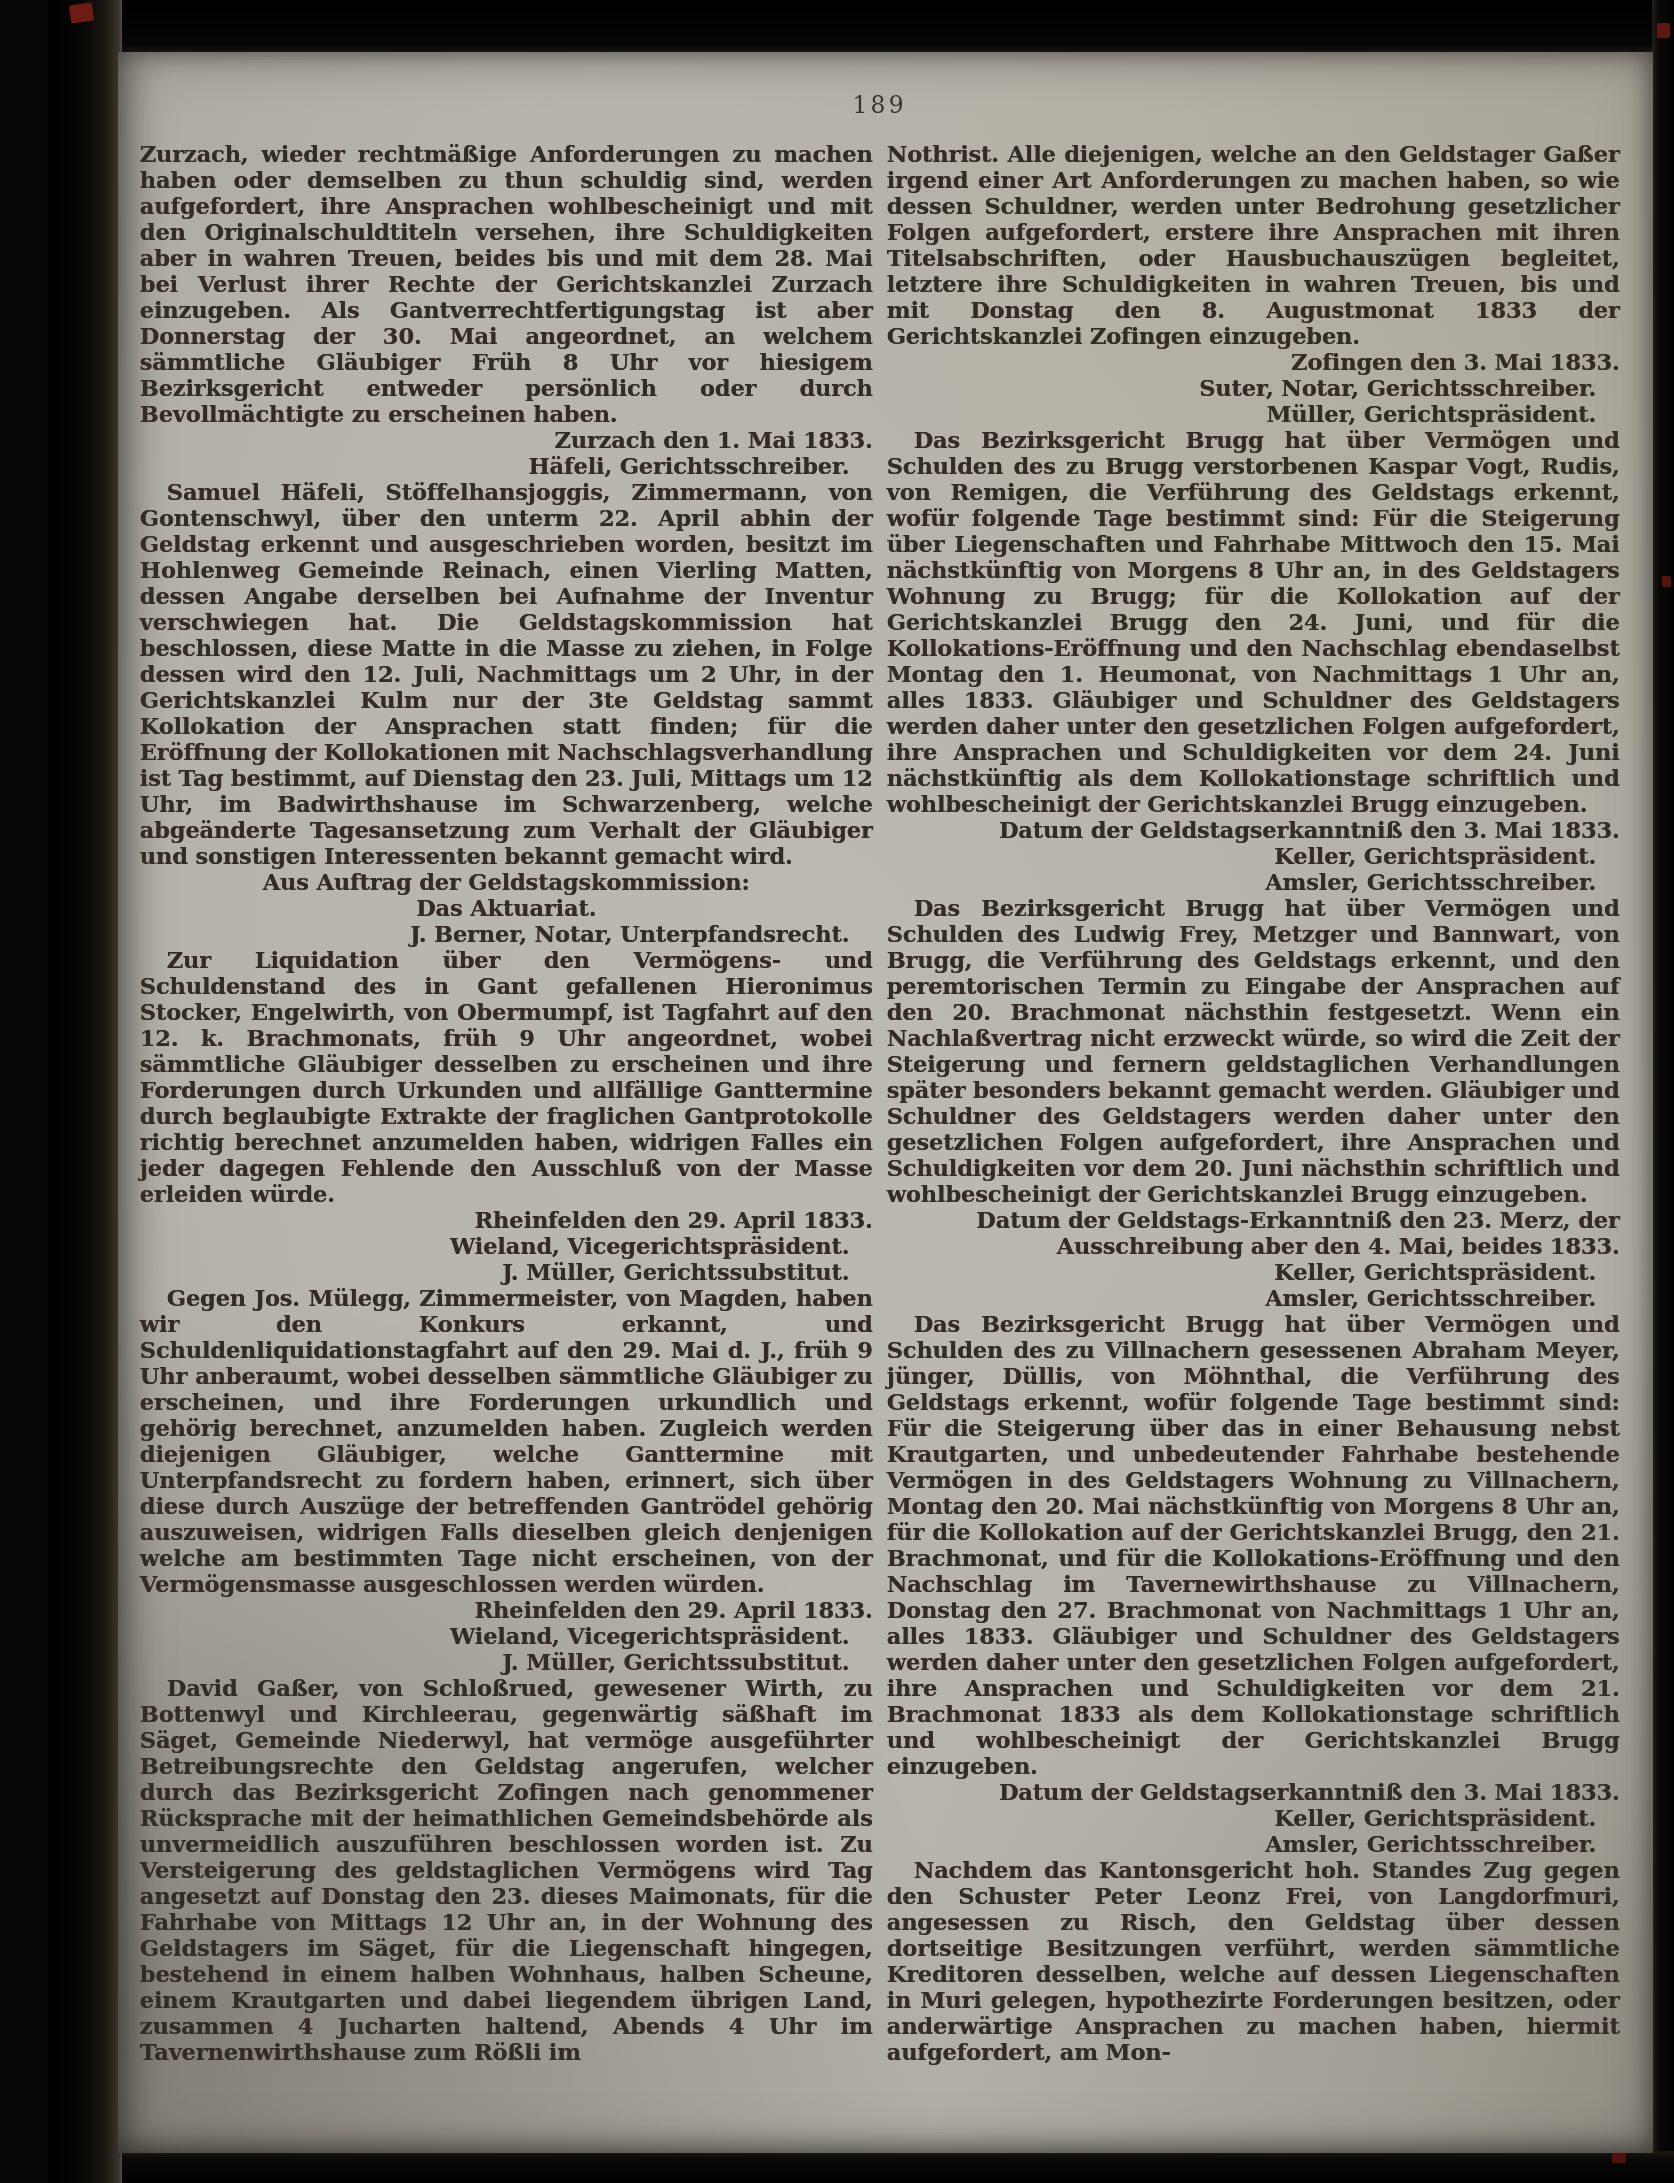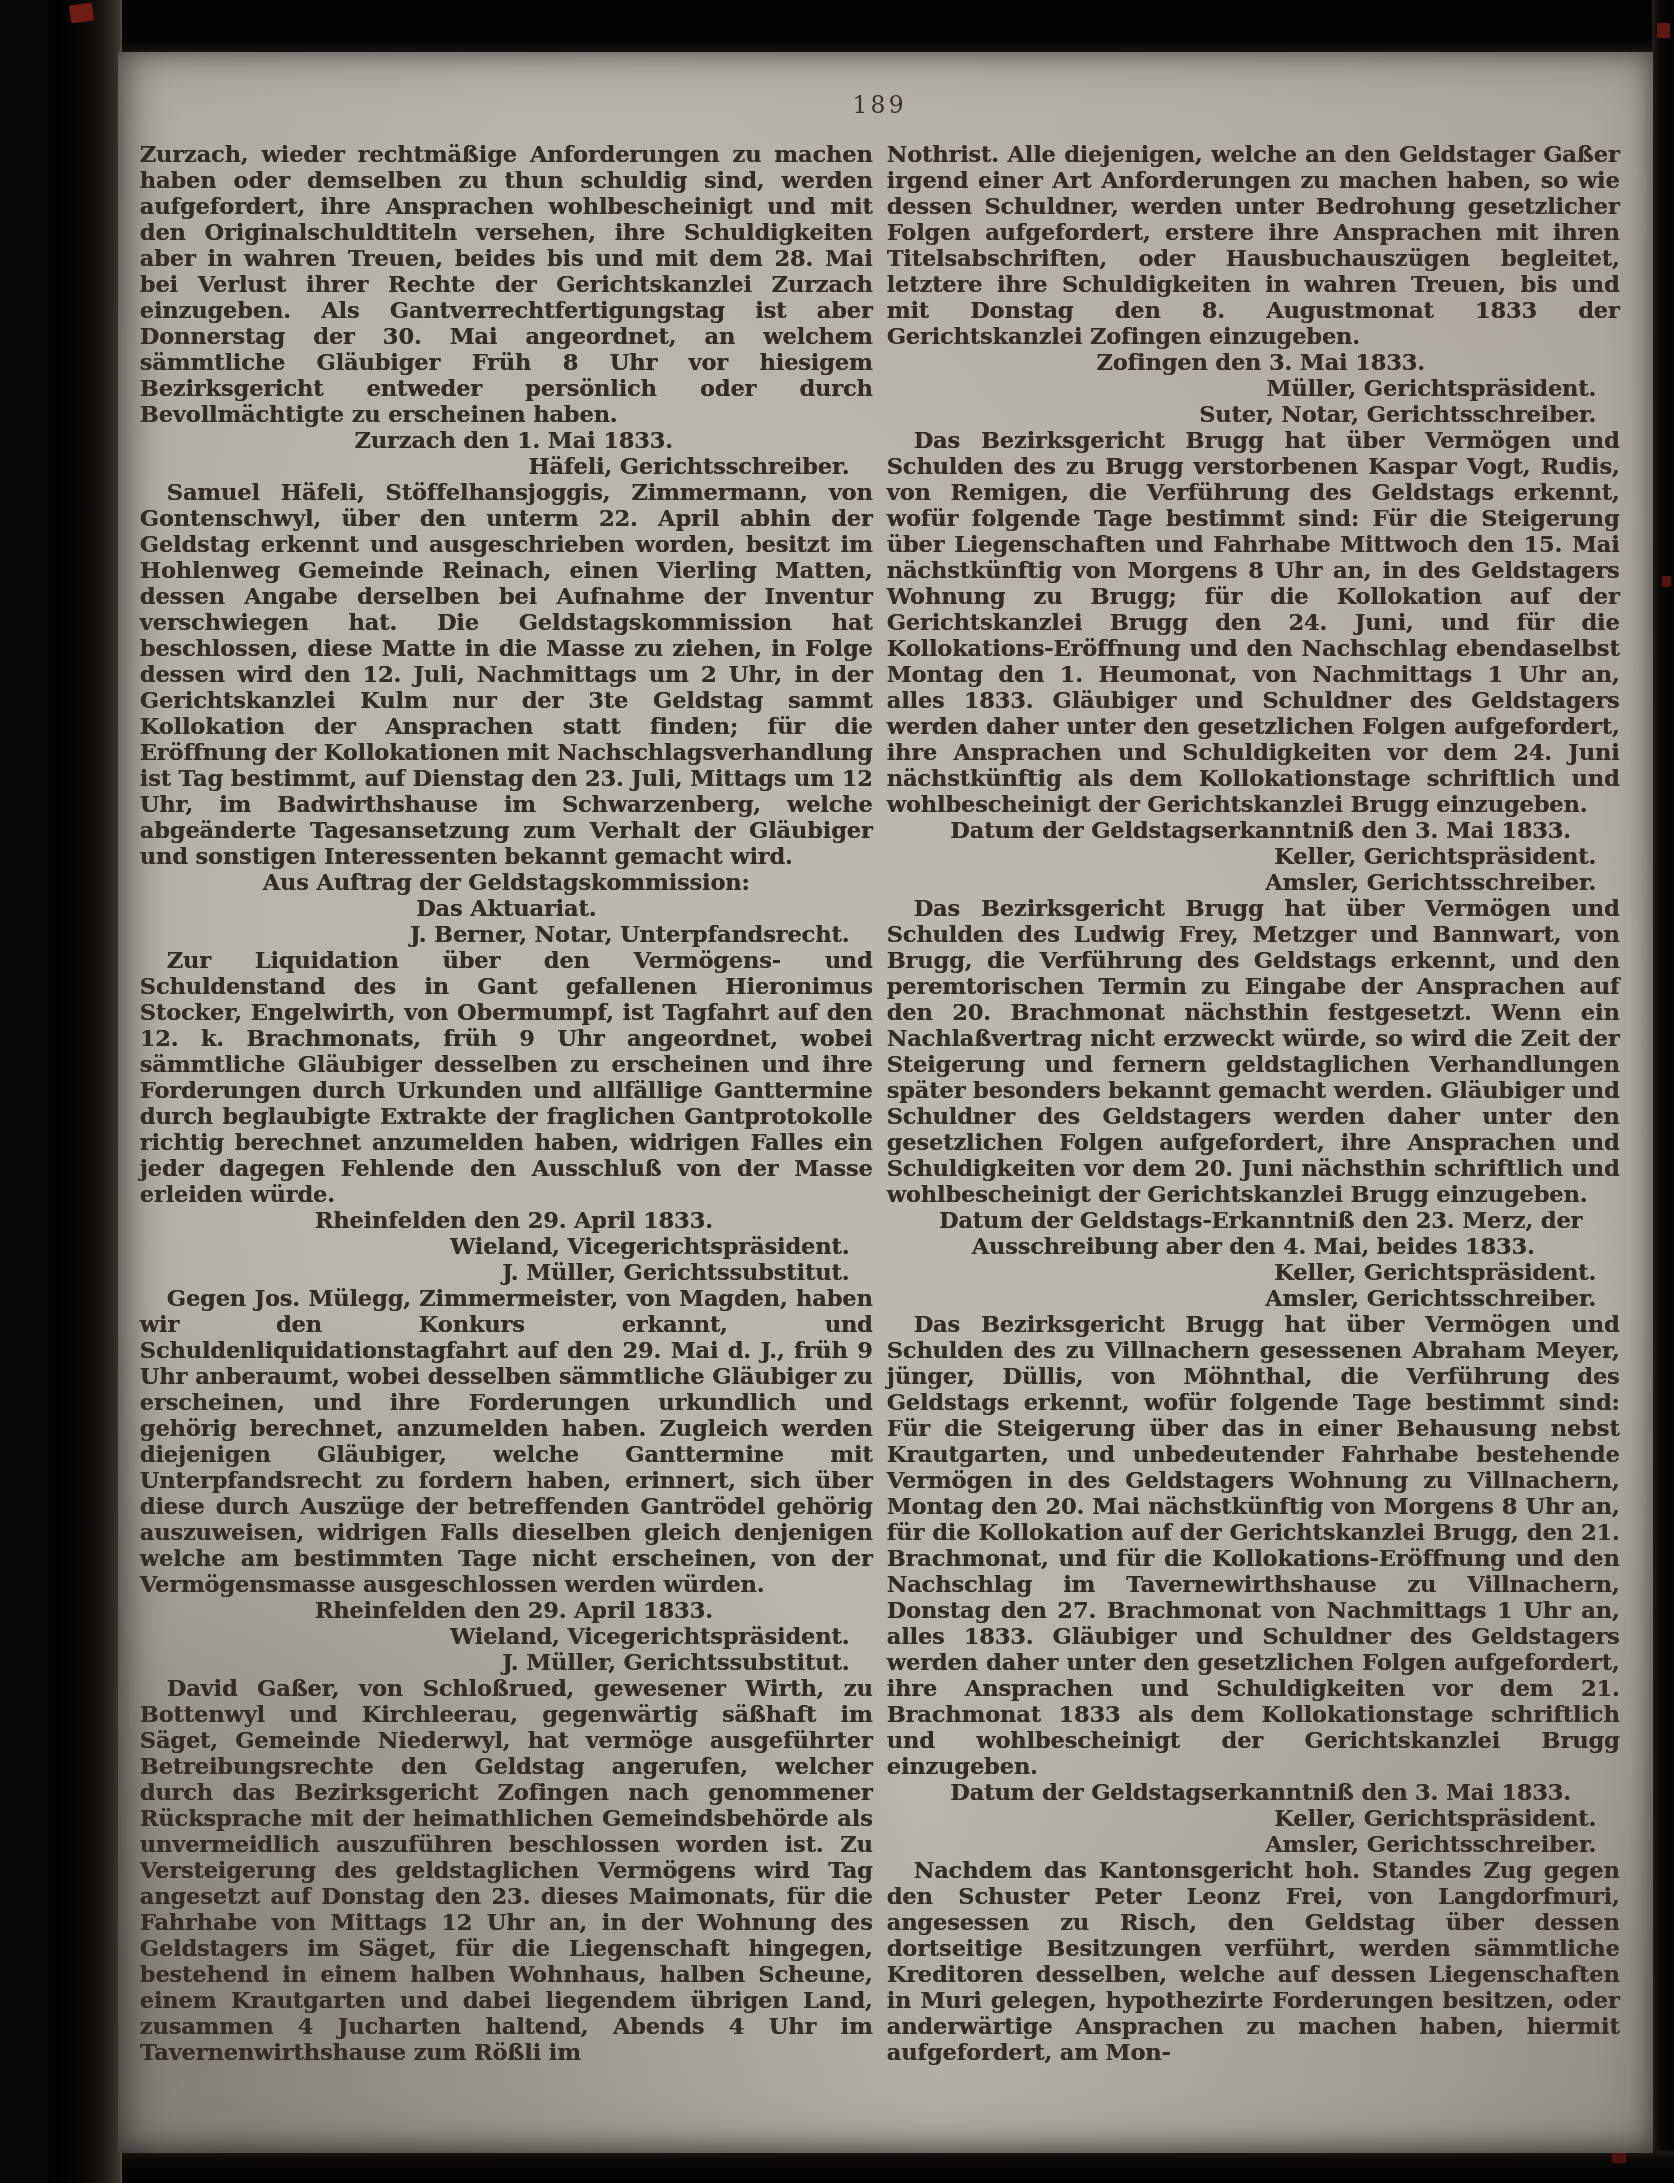--- a/index.html
+++ b/index.html
@@ -62,21 +62,21 @@
     line-height: 26px;
     font-weight: 700;
     text-align: justify;
     letter-spacing: -0.2px;
     text-shadow: 0 0 0.6px rgba(51,44,36,0.75);
   }
 
   .block { margin: 0; }
   .block.body { text-indent: 27px; }
   .block.body-noindent { text-indent: 0; }
-  .block.dateline { text-align: center; text-indent: 15px; }
+  .block.dateline { text-align: right; text-indent: 15px; }
   .block.center { text-align: center; text-indent: 0; }
   .block.right { text-align: right; padding-right: 23.4px; text-indent: 0; }
 
   .artifact { position: absolute; }
   .a1 { left: 22px; top: 4.2px; width: 23.4px; height: 17.6px; background: #6e1b14; transform: rotate(-8deg); border-radius: 2.5px; }
   .a2 { right: 5px; top: 23.4px; width: 12.6px; height: 14.2px; background: #5f1711; border-radius: 1.7px; }
   .a3 { right: 4.2px; top: 576px; width: 9.2px; height: 11px; background: #54140e; border-radius: 1.7px; }
   .a4 { right: 49px; bottom: 20px; width: 14.2px; height: 11.7px; background: #4e120d; border-radius: 1.7px; }
 </style>
 </head>
@@ -111,22 +111,22 @@
             <div class="block right">J. Müller, Gerichtssubstitut.</div>
             <div class="block body">Gegen Jos. Mülegg, Zimmermeister, von Magden, haben wir den Konkurs erkannt, und Schuldenliquidationstagfahrt auf den 29. Mai d. J., früh 9 Uhr anberaumt, wobei desselben sämmtliche Gläubiger zu erscheinen, und ihre Forderungen urkundlich und gehörig berechnet, anzumelden haben. Zugleich werden diejenigen Gläubiger, welche Ganttermine mit Unterpfandsrecht zu fordern haben, erinnert, sich über diese durch Auszüge der betreffenden Gantrödel gehörig auszuweisen, widrigen Falls dieselben gleich denjenigen welche am bestimmten Tage nicht erscheinen, von der Vermögensmasse ausgeschlossen werden würden.</div>
             <div class="block dateline">Rheinfelden den 29. April 1833.</div>
             <div class="block right">Wieland, Vicegerichtspräsident.</div>
             <div class="block right">J. Müller, Gerichtssubstitut.</div>
             <div class="block body">David Gaßer, von Schloßrued, gewesener Wirth, zu Bottenwyl und Kirchleerau, gegenwärtig säßhaft im Säget, Gemeinde Niederwyl, hat vermöge ausgeführter Betreibungsrechte den Geldstag angerufen, welcher durch das Bezirksgericht Zofingen nach genommener Rücksprache mit der heimathlichen Gemeindsbehörde als unvermeidlich auszuführen beschlossen worden ist. Zu Versteigerung des geldstaglichen Vermögens wird Tag angesetzt auf Donstag den 23. dieses Maimonats, für die Fahrhabe von Mittags 12 Uhr an, in der Wohnung des Geldstagers im Säget, für die Liegenschaft hingegen, bestehend in einem halben Wohnhaus, halben Scheune, einem Krautgarten und dabei liegendem übrigen Land, zusammen 4 Jucharten haltend, Abends 4 Uhr im Tavernenwirthshause zum Rößli im</div>
           </div>
         <div class="col">
             <div class="block body-noindent">Nothrist. Alle diejenigen, welche an den Geldstager Gaßer irgend einer Art Anforderungen zu machen haben, so wie dessen Schuldner, werden unter Bedrohung gesetzlicher Folgen aufgefordert, erstere ihre Ansprachen mit ihren Titelsabschriften, oder Hausbuchauszügen begleitet, letztere ihre Schuldigkeiten in wahren Treuen, bis und mit Donstag den 8. Augustmonat 1833 der Gerichtskanzlei Zofingen einzugeben.</div>
             <div class="block dateline">Zofingen den 3. Mai 1833.</div>
+            <div class="block right">Suter, Notar, Gerichtsschreiber.</div>
             <div class="block right">Müller, Gerichtspräsident.</div>
-            <div class="block right">Suter, Notar, Gerichtsschreiber.</div>
             <div class="block body">Das Bezirksgericht Brugg hat über Vermögen und Schulden des zu Brugg verstorbenen Kaspar Vogt, Rudis, von Remigen, die Verführung des Geldstags erkennt, wofür folgende Tage bestimmt sind: Für die Steigerung über Liegenschaften und Fahrhabe Mittwoch den 15. Mai nächstkünftig von Morgens 8 Uhr an, in des Geldstagers Wohnung zu Brugg; für die Kollokation auf der Gerichtskanzlei Brugg den 24. Juni, und für die Kollokations-Eröffnung und den Nachschlag ebendaselbst Montag den 1. Heumonat, von Nachmittags 1 Uhr an, alles 1833. Gläubiger und Schuldner des Geldstagers werden daher unter den gesetzlichen Folgen aufgefordert, ihre Ansprachen und Schuldigkeiten vor dem 24. Juni nächstkünftig als dem Kollokationstage schriftlich und wohlbescheinigt der Gerichtskanzlei Brugg einzugeben.</div>
             <div class="block dateline">Datum der Geldstagserkanntniß den 3. Mai 1833.</div>
             <div class="block right">Keller, Gerichtspräsident.</div>
             <div class="block right">Amsler, Gerichtsschreiber.</div>
             <div class="block body">Das Bezirksgericht Brugg hat über Vermögen und Schulden des Ludwig Frey, Metzger und Bannwart, von Brugg, die Verführung des Geldstags erkennt, und den peremtorischen Termin zu Eingabe der Ansprachen auf den 20. Brachmonat nächsthin festgesetzt. Wenn ein Nachlaßvertrag nicht erzweckt würde, so wird die Zeit der Steigerung und fernern geldstaglichen Verhandlungen später besonders bekannt gemacht werden. Gläubiger und Schuldner des Geldstagers werden daher unter den gesetzlichen Folgen aufgefordert, ihre Ansprachen und Schuldigkeiten vor dem 20. Juni nächsthin schriftlich und wohlbescheinigt der Gerichtskanzlei Brugg einzugeben.</div>
             <div class="block dateline">Datum der Geldstags-Erkanntniß den 23. Merz, der Ausschreibung aber den 4. Mai, beides 1833.</div>
             <div class="block right">Keller, Gerichtspräsident.</div>
             <div class="block right">Amsler, Gerichtsschreiber.</div>
             <div class="block body">Das Bezirksgericht Brugg hat über Vermögen und Schulden des zu Villnachern gesessenen Abraham Meyer, jünger, Düllis, von Möhnthal, die Verführung des Geldstags erkennt, wofür folgende Tage bestimmt sind: Für die Steigerung über das in einer Behausung nebst Krautgarten, und unbedeutender Fahrhabe bestehende Vermögen in des Geldstagers Wohnung zu Villnachern, Montag den 20. Mai nächstkünftig von Morgens 8 Uhr an, für die Kollokation auf der Gerichtskanzlei Brugg, den 21. Brachmonat, und für die Kollokations-Eröffnung und den Nachschlag im Tavernewirthshause zu Villnachern, Donstag den 27. Brachmonat von Nachmittags 1 Uhr an, alles 1833. Gläubiger und Schuldner des Geldstagers werden daher unter den gesetzlichen Folgen aufgefordert, ihre Ansprachen und Schuldigkeiten vor dem 21. Brachmonat 1833 als dem Kollokationstage schriftlich und wohlbescheinigt der Gerichtskanzlei Brugg einzugeben.</div>
             <div class="block dateline">Datum der Geldstagserkanntniß den 3. Mai 1833.</div>

